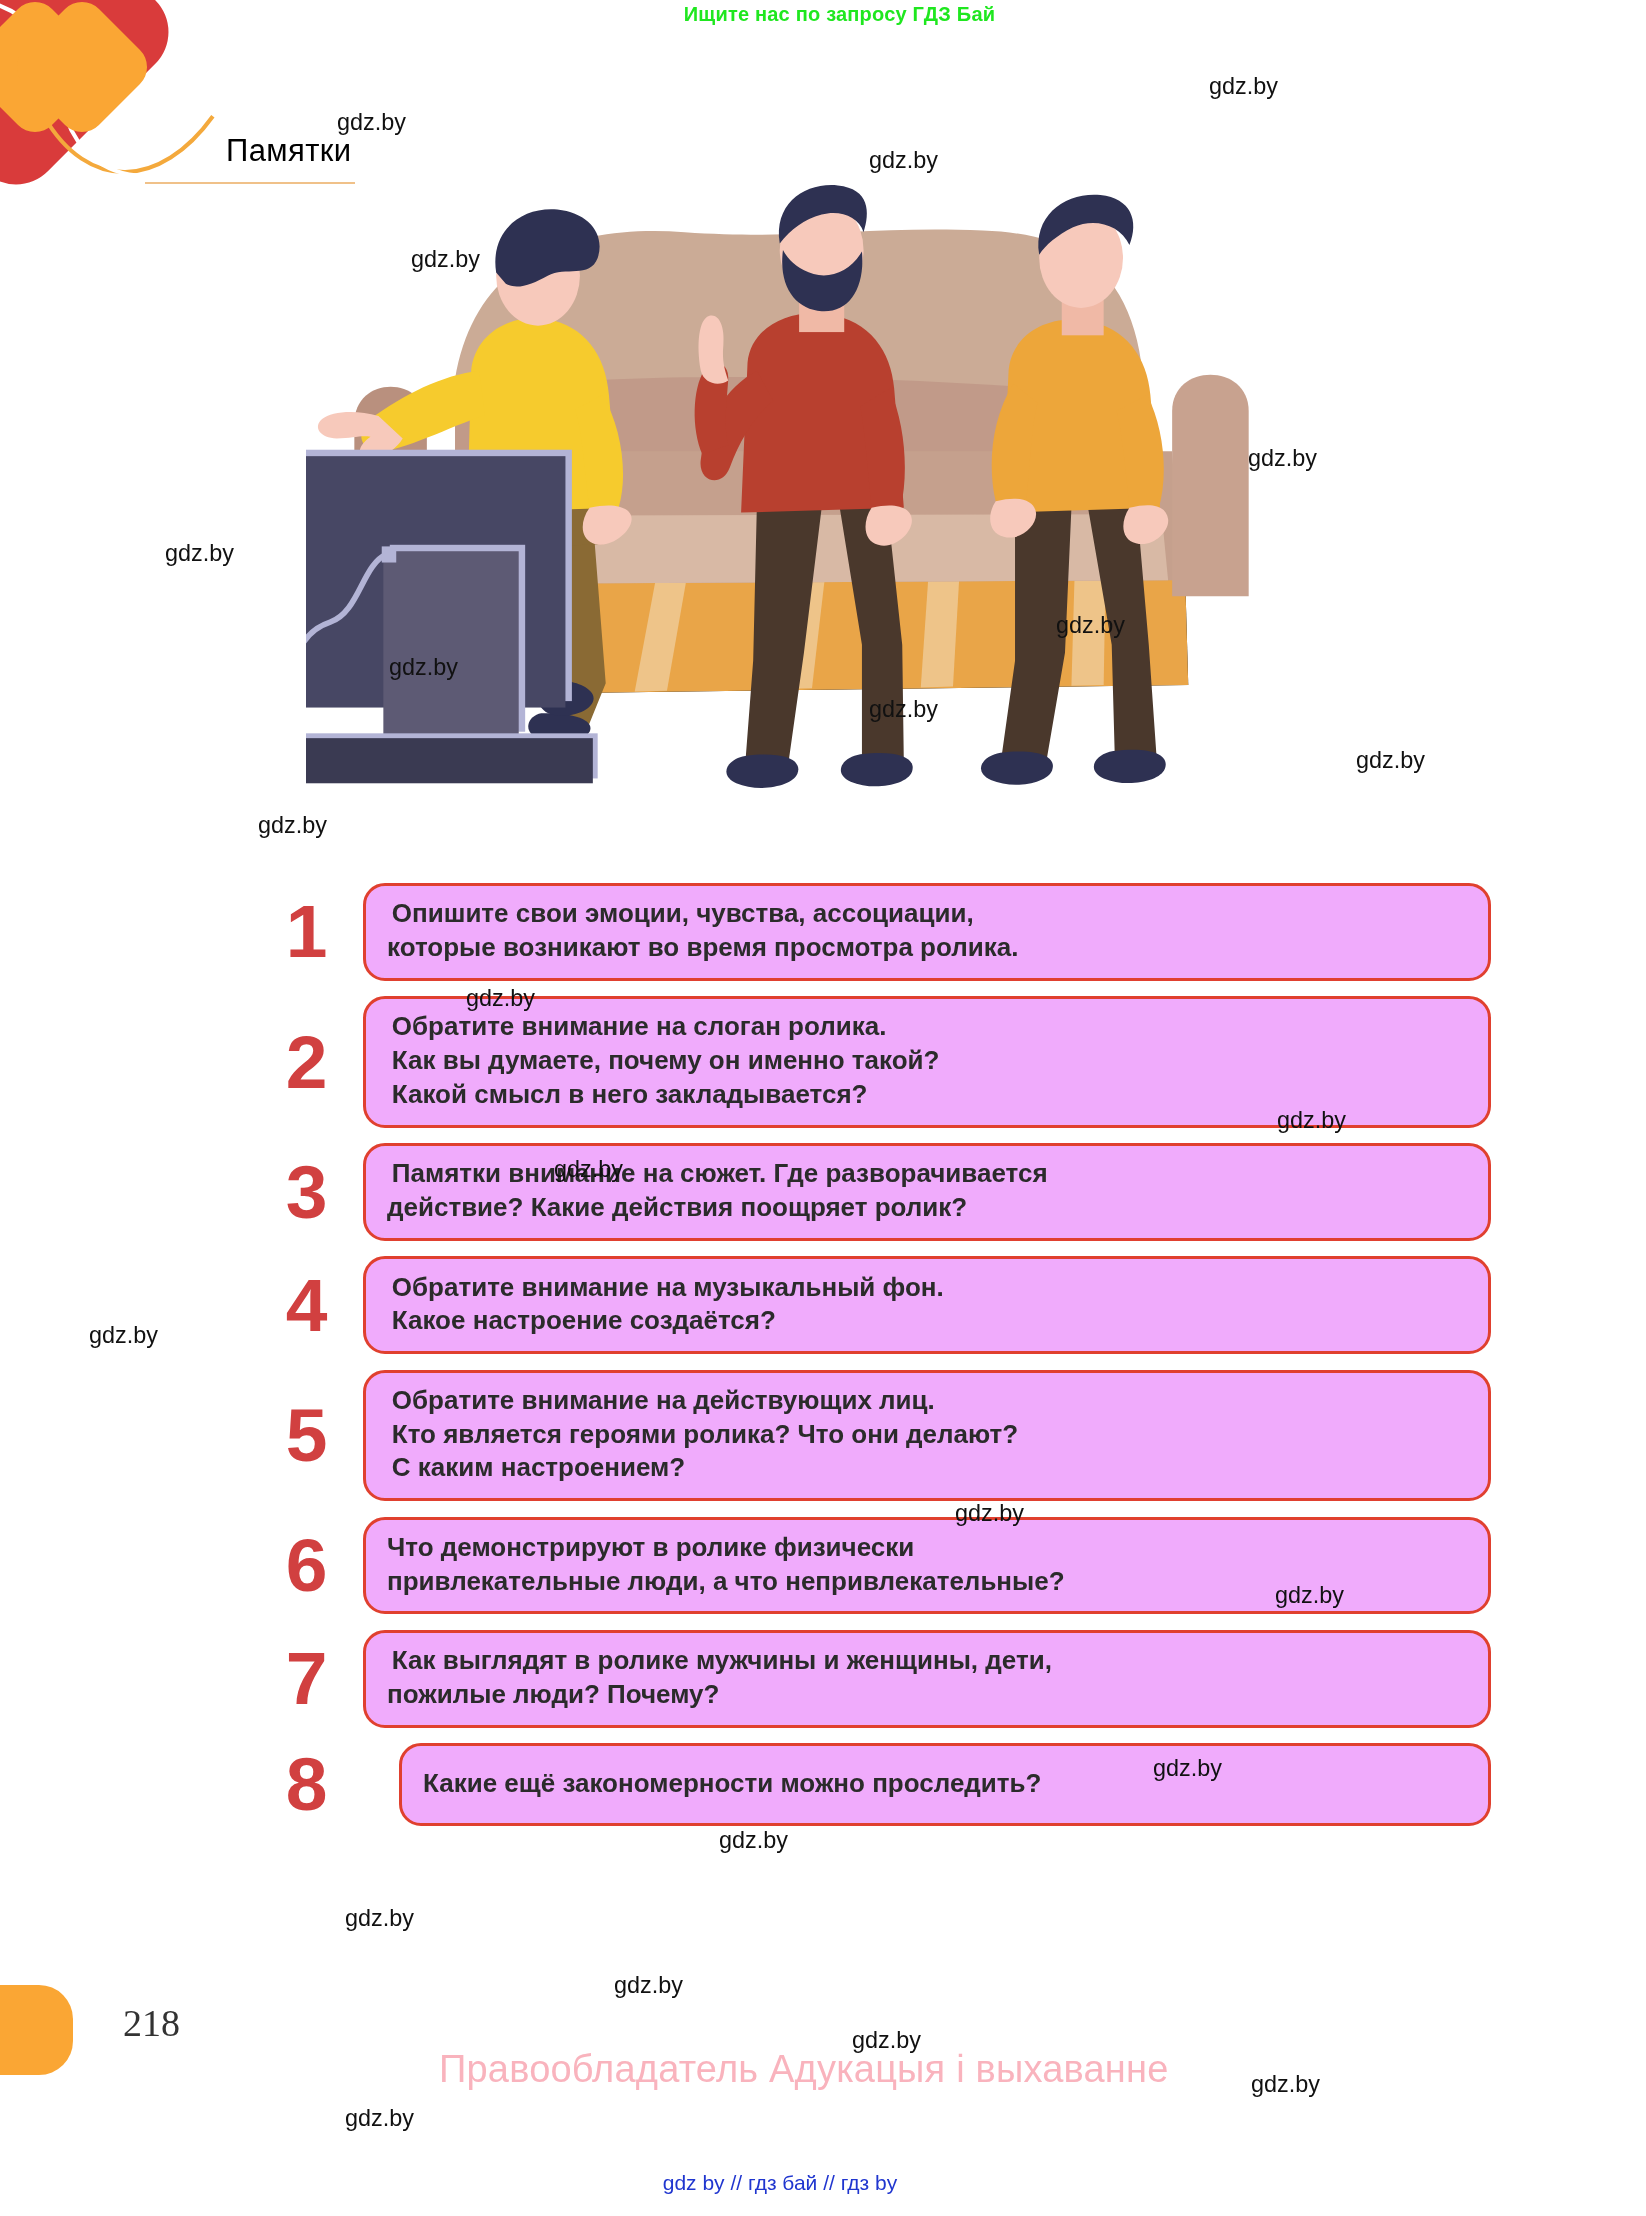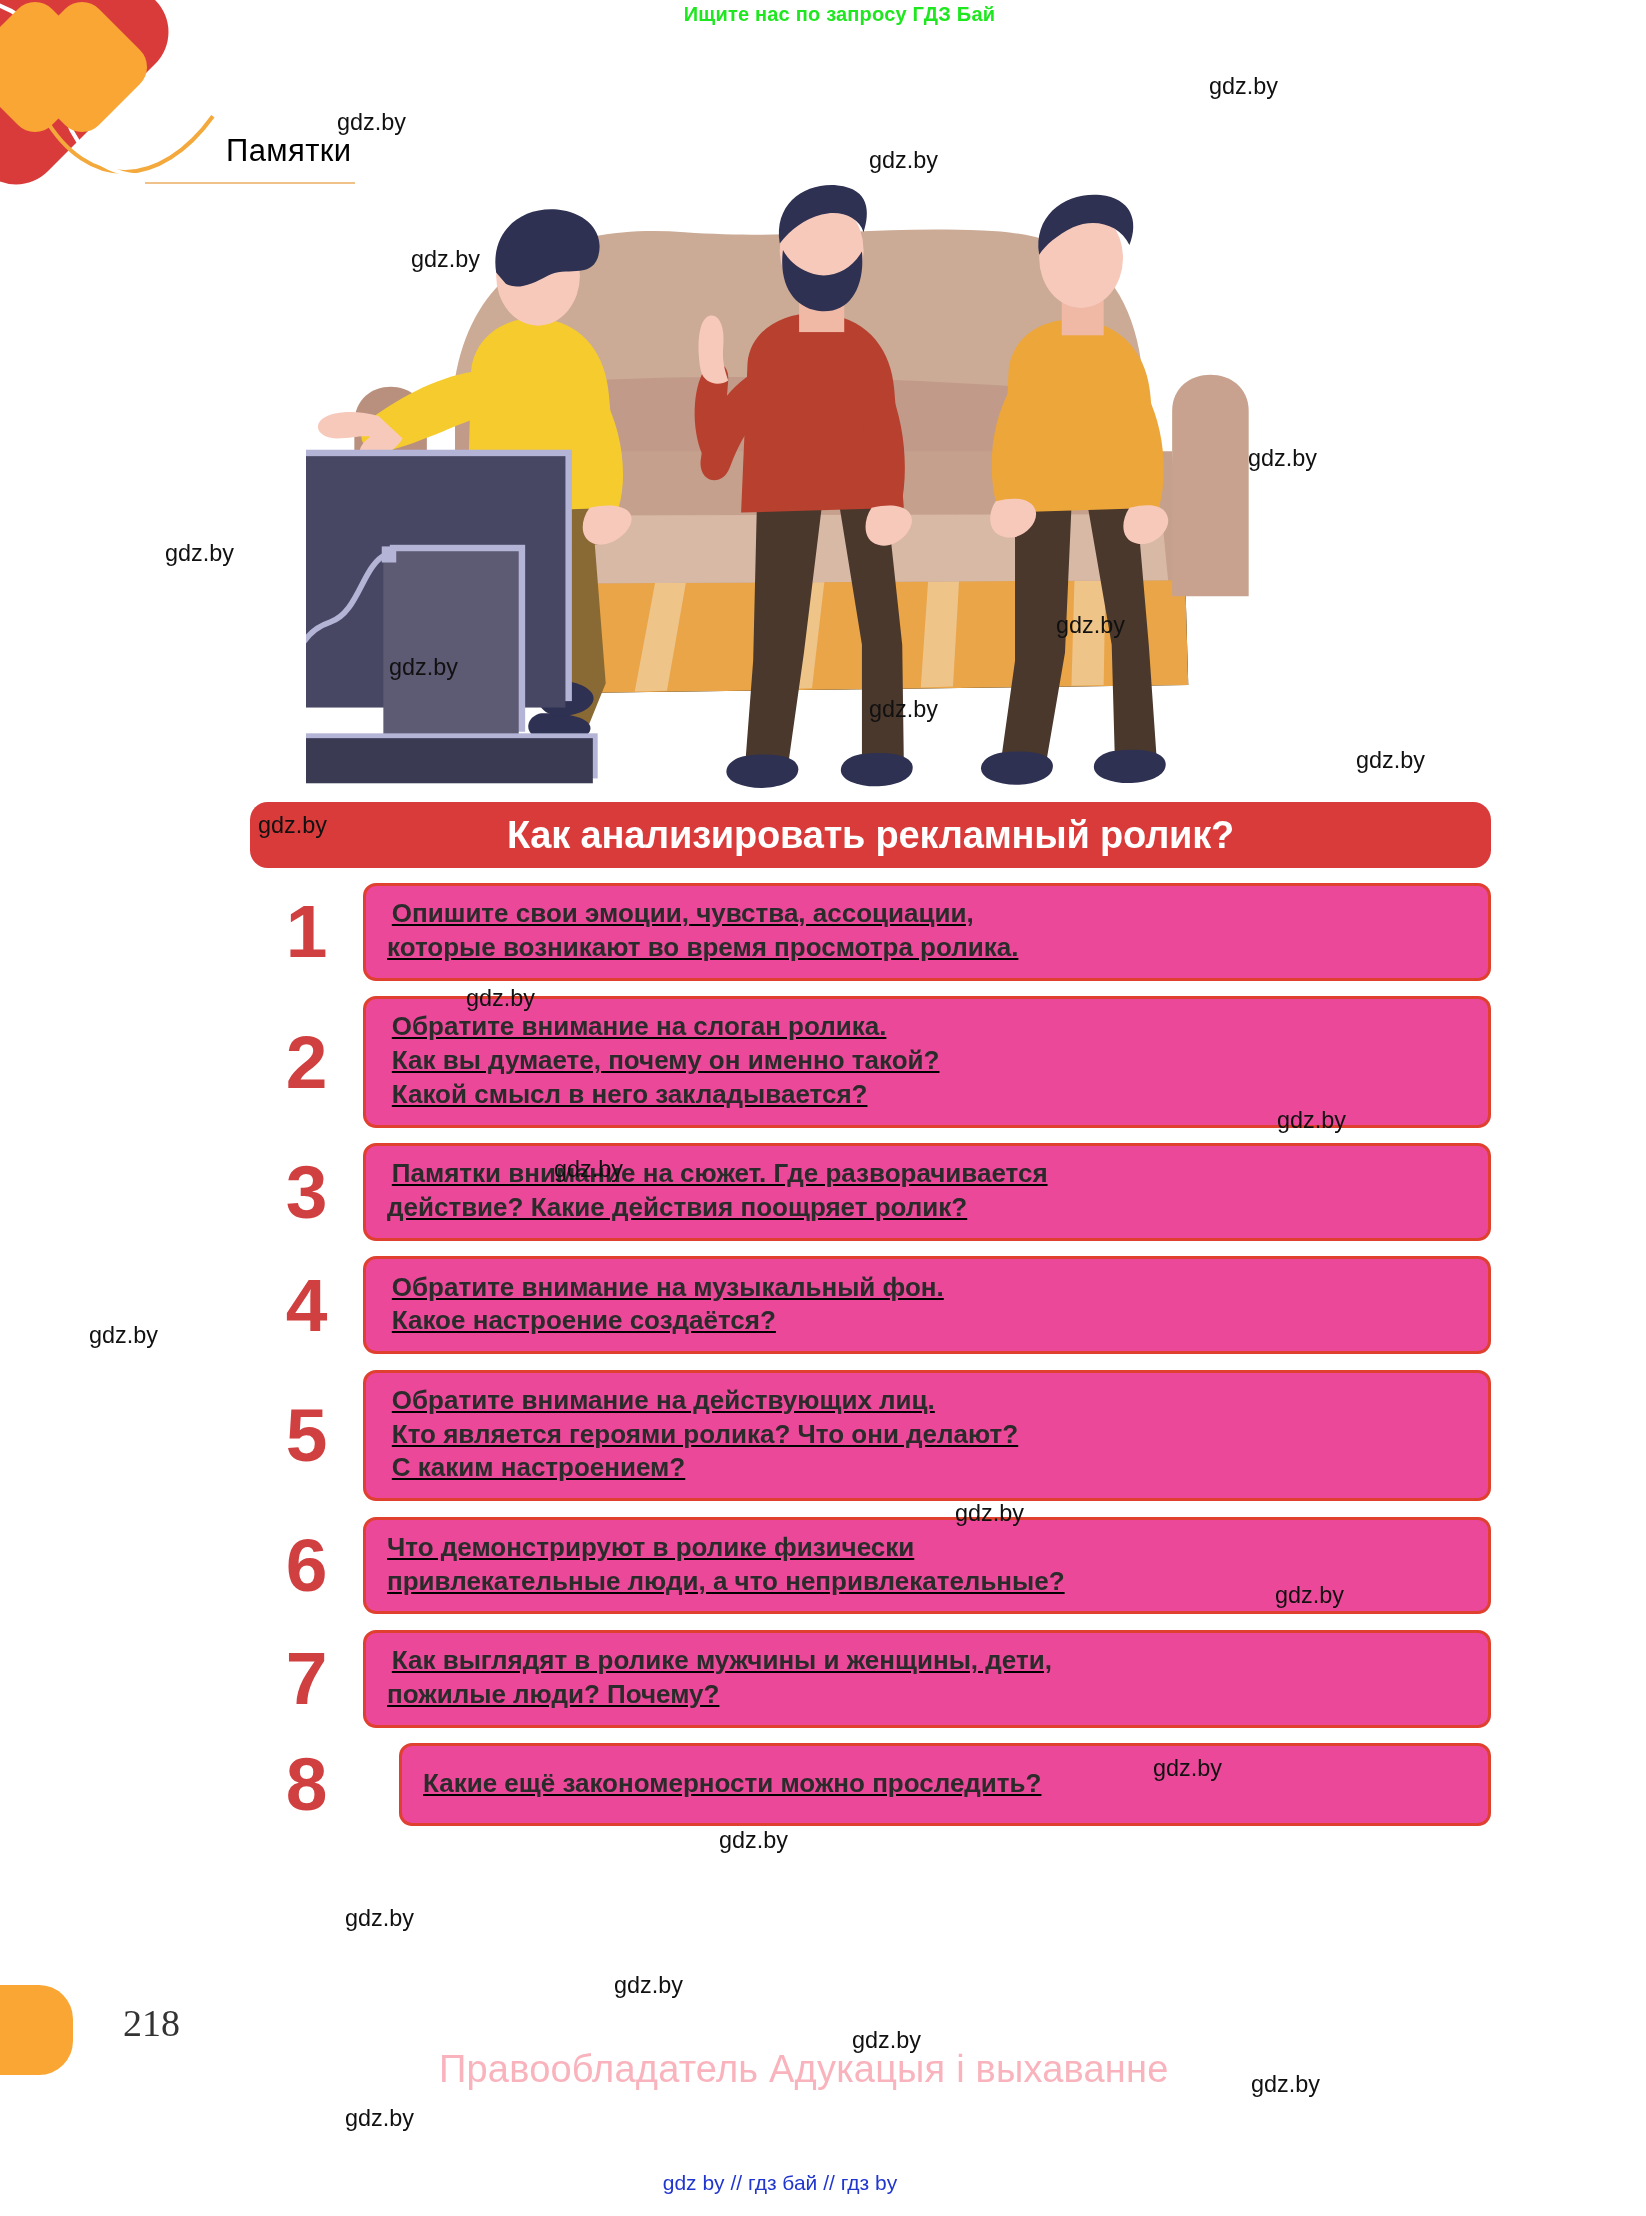--- a/index.html
+++ b/index.html
@@ -142,26 +142,25 @@
     flex: 0 0 113px;
     text-align: center;
     color: #d14040;
     font-size: 75px;
     font-weight: 700;
     line-height: 1;
     font-family: "Liberation Sans", sans-serif;
   }
   .step-box {
     flex: 1 1 auto;
-    background: #ec4899;
+    background: #f0abfc;
     border: 3.2px solid #e0402f;
-    border-radius: 13px;
+    border-radius: 22px;
     padding: 11.3px 21px 13px 21px;
     box-sizing: border-box;
-    text-decoration: underline;
   }
   .step-box .line {
     color: #2b2b2b;
     font-size: 26px;
     font-weight: 700;
     line-height: 1.30;
     white-space: nowrap;
   }
   .step-box .line.first { padding-left: 4.8px; }
 
@@ -347,23 +346,20 @@
       <rect x="104" y="516" width="168" height="232" fill="#b3b4d6"></rect>
       <rect x="96" y="524" width="168" height="232" fill="#5d5a74"></rect>
       <rect x="-38" y="750" width="400" height="56" fill="#b3b4d6"></rect>
       <rect x="-44" y="756" width="400" height="56" fill="#3a3a52"></rect>
       <path d="M100 528 C 70 540, 66 600, 30 612 C -6 624, -20 660, -16 700 C -14 740, -16 776, -18 800" fill="none" stroke="#b3b4d6" stroke-width="7"></path>
       <rect x="94" y="518" width="18" height="20" fill="#b3b4d6"></rect>
       <rect x="-28" y="792" width="18" height="20" fill="#b3b4d6"></rect>
     </g>
   </svg>
 
-  <div class="title-bar">
-    <div class="title-text">Как анализировать рекламный ролик?</div>
-  </div>
 
   <div class="steps">
 
     <div class="step">
       <div class="step-num">1</div>
       <div class="step-box">
         <div class="line first">Опишите свои эмоции, чувства, ассоциации,</div>
         <div class="line">которые возникают во время просмотра ролика.</div>
       </div>
     </div>

